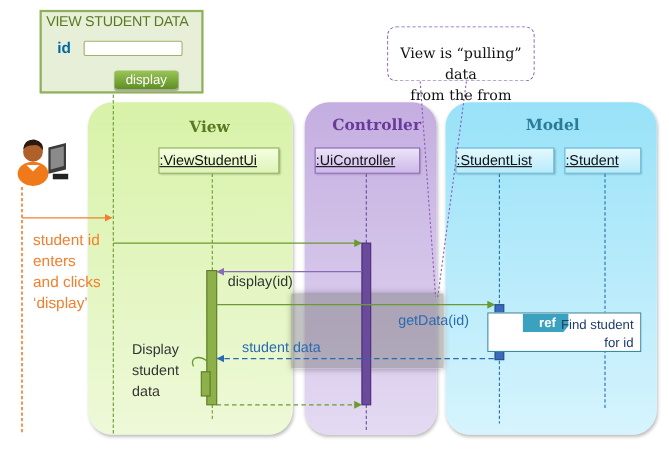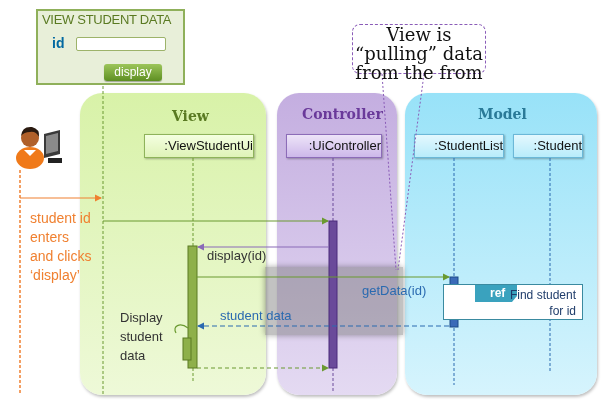--- a/index.html
+++ b/index.html
@@ -10,26 +10,26 @@
   .form-title{left:4px;top:1px;font-size:13px;color:#5a7a22;letter-spacing:-0.3px;white-space:nowrap;font-family:"Liberation Sans",sans-serif;}
   .form-label{left:14px;top:24px;font-size:14px;color:#0369a1;font-family:"Liberation Sans",sans-serif;font-weight:bold;}
   .form-input{left:38px;top:26px;width:88px;height:12px;background:#fff;border:1px solid #9db36a;border-radius:2px;}
   .form-btn{left:66px;top:53px;width:58px;height:17px;background:linear-gradient(#9cc55a,#5e8f22);border-radius:3px;color:#fff;font-size:12px;text-align:center;line-height:17px;font-family:"Liberation Sans",sans-serif;box-shadow:0 1px 1px rgba(0,0,0,0.3);}
   
   .lane{border-radius:22px;box-shadow:1px 2px 3px rgba(0,0,0,0.25);}
   .lane-view{left:80px;top:93px;width:186px;height:302px;background:linear-gradient(#d8f2a8,#eef9d8);}
   .lane-ctrl{left:277px;top:93px;width:120px;height:302px;background:linear-gradient(#c4aee0,#e4daf2);}
   .lane-model{left:405px;top:93px;width:192px;height:302px;background:linear-gradient(#98e2f8,#d6f4fd);}
   .lane-title{font-family:"DejaVu Serif","Liberation Serif",serif;font-weight:bold;font-size:14px;}
-  .obj{height:24px;border:1px solid #999;box-sizing:border-box;font-size:13px;text-align:right;line-height:22px;font-family:"Liberation Sans",sans-serif;color:#111;box-shadow:1px 1px 2px rgba(0,0,0,0.3);}
+  .obj{height:24px;border:1px solid #999;box-sizing:border-box;font-size:13px;text-align:left;line-height:22px;font-family:"Liberation Sans",sans-serif;color:#111;box-shadow:1px 1px 2px rgba(0,0,0,0.3);text-decoration:underline;}
   .obj-view{background:linear-gradient(#f4ffe0,#dff3b8);border-color:#8eb35a;}
   .obj-ctrl{background:linear-gradient(#ede4f8,#cdb8ea);border-color:#8c6cb8;}
   .obj-model{background:linear-gradient(#e4f8fe,#b8ecfb);border-color:#6bb8d8;}
   .txt{font-family:"Liberation Sans",sans-serif;font-size:13px;white-space:nowrap;}
-  .callout{left:352px;top:24px;width:134px;height:50px;border:1px dashed #8a5cb8;border-radius:8px;background:#fff;box-sizing:border-box;text-align:center;font-family:"DejaVu Serif","Liberation Serif",serif;font-size:18px;line-height:19px;padding-top:0;color:#111;}
+  .callout{left:352px;top:24px;width:134px;height:50px;border:1px dashed #8a5cb8;border-radius:8px;background:#fff;box-sizing:border-box;text-align:center;font-family:"DejaVu Serif","Liberation Serif",serif;font-size:13px;line-height:19px;padding-top:15px;color:#111;}
   .overlay{left:265px;top:267px;width:138px;height:68px;background:rgba(120,120,120,0.45);box-shadow:0 0 6px rgba(0,0,0,0.35);}
   .ref{left:443px;top:284px;width:140px;height:36px;background:#fff;border:1px solid #3a8aa0;box-sizing:border-box;}
   .ref-tag{left:0;top:0;width:42px;height:17px;background:#3aa2be;color:#fff;font-weight:bold;font-size:12px;line-height:17px;padding-left:15px;box-sizing:border-box;font-family:"Liberation Sans",sans-serif;clip-path:polygon(0 0,100% 0,100% 65%,88% 100%,0 100%);margin-left:31px;}
   .ref-text{right:6px;top:2px;text-align:right;font-size:12px;line-height:16px;color:#1f3c6a;font-family:"Liberation Sans",sans-serif;}
 </style>
 </head>
 <body>
 
 <div class="abs form">
   <div class="abs form-title">VIEW STUDENT DATA</div>

